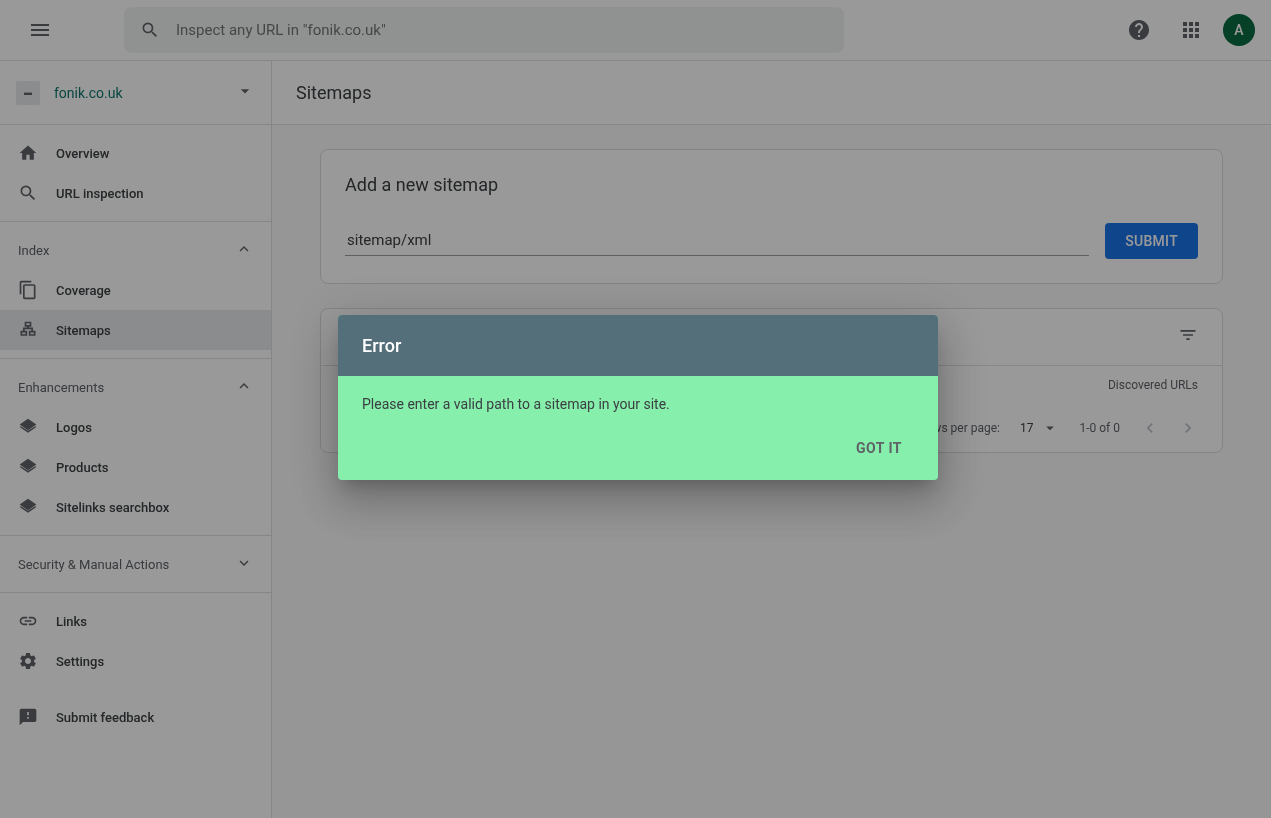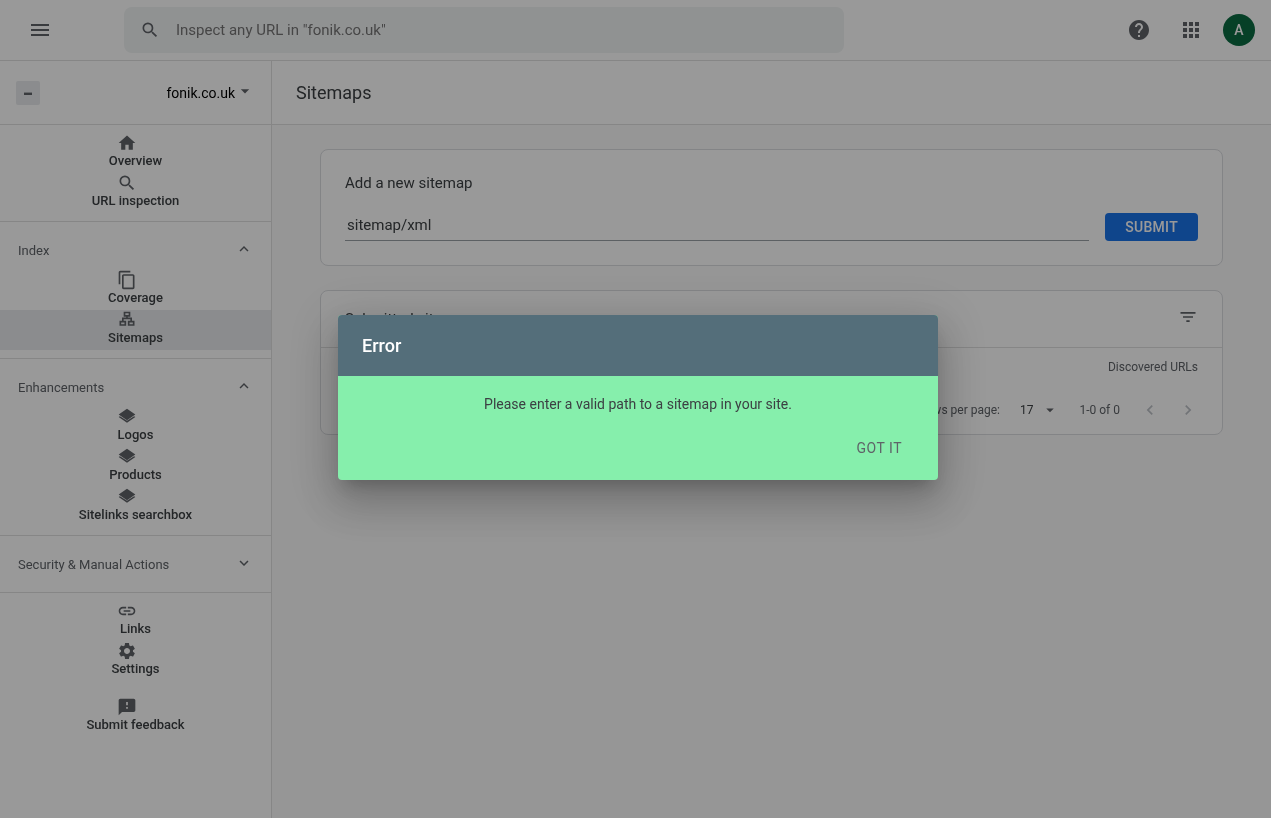--- a/index.html
+++ b/index.html
@@ -19,61 +19,61 @@
 .icon-btn svg { fill: #5f6368; }
 .avatar { width: 32px; height: 32px; border-radius: 50%; background: #0b6b42; color: #fff; display: flex; align-items: center; justify-content: center; font-size: 14px; font-weight: 500; }
 
 .layout { display: flex; height: calc(100% - 61px); }
 .sidebar { width: 272px; border-right: 1px solid #e0e0e0; overflow-y: auto; position: relative; }
 .sidebar::-webkit-scrollbar { width: 12px; }
 .sidebar::-webkit-scrollbar-thumb { background: #dadce0; border-radius: 6px; }
 
 .property-selector { height: 64px; display: flex; align-items: center; padding: 0 16px; border-bottom: 1px solid #e0e0e0; cursor: pointer; }
 .property-icon { width: 24px; height: 24px; background: #e8eaed; border-radius: 2px; margin-right: 14px; display: flex; align-items: center; justify-content: center; font-size: 8px; color: #5f6368; }
-.property-name { flex: 1; font-size: 14px; color: #000000; text-align: right; }
+.property-name { flex: 1; font-size: 14px; color: #0f766e; }
 .dropdown-arrow svg { fill: #5f6368; }
 
-.nav-item { height: 40px; display: flex; align-items: center; padding: 0 18px; cursor: pointer; font-size: 13px; font-weight: 500; color: #3c4043; flex-direction: column; }
+.nav-item { height: 40px; display: flex; align-items: center; padding: 0 18px; cursor: pointer; font-size: 13px; font-weight: 500; color: #3c4043; }
 .nav-item.active { background: #e8eaed; }
 .nav-item svg { fill: #5f6368; margin-right: 18px; width: 20px; height: 20px; }
 .nav-section-header { height: 40px; display: flex; align-items: center; padding: 0 18px; font-size: 13px; color: #5f6368; cursor: pointer; border-top: 1px solid #e0e0e0; margin-top: 8px; padding-top: 8px; box-sizing: content-box; }
 .nav-section-header .expand-icon { margin-left: auto; }
 .nav-section-header .expand-icon svg { fill: #5f6368; width: 18px; height: 18px; }
 .nav-divider { height: 1px; background: #e0e0e0; margin: 8px 0; }
 
 .main { flex: 1; background: #fff; overflow-y: auto; }
 .page-header { height: 64px; display: flex; align-items: center; padding: 0 24px; border-bottom: 1px solid #e0e0e0; }
 .page-title { font-size: 18px; font-weight: 400; color: #3c4043; }
 .content { padding: 24px 48px; background: #fafafa; min-height: calc(100% - 64px); }
 
 .card { background: #fff; border: 1px solid #dadce0; border-radius: 8px; margin-bottom: 24px; }
 .card-add { padding: 24px 24px; }
-.card-add-title { font-size: 15px; color: #3c4043; margin-bottom: 20px; }
+.card-add-title { font-size: 18px; color: #3c4043; margin-bottom: 28px; }
 .input-row { display: flex; align-items: center; gap: 16px; }
 .sitemap-input { flex: 1; border: none; border-bottom: 1px solid #9aa0a6; font-size: 15px; padding: 4px 2px 6px; outline: none; color: #3c4043; }
-.submit-btn { background: #1a73e8; color: #fff; border: none; padding: 0 20px; height: 28px; border-radius: 4px; font-size: 14px; font-weight: 500; cursor: pointer; letter-spacing: 0.3px; }
+.submit-btn { background: #1a73e8; color: #fff; border: none; padding: 0 20px; height: 36px; border-radius: 4px; font-size: 14px; font-weight: 500; cursor: pointer; letter-spacing: 0.3px; }
 
 .card-table { padding: 0; }
 .card-table-header { display: flex; align-items: center; padding: 16px 24px; }
 .card-table-title { font-size: 15px; color: #3c4043; }
 .filter-btn { margin-left: auto; cursor: pointer; }
 .filter-btn svg { fill: #5f6368; }
 .table-cols { display: flex; padding: 12px 24px; font-size: 12px; color: #5f6368; border-top: 1px solid #e0e0e0; justify-content: flex-end; }
 .table-footer { display: flex; align-items: center; justify-content: flex-end; padding: 14px 24px; font-size: 12px; color: #5f6368; gap: 20px; }
 .rows-select { display: flex; align-items: center; gap: 8px; }
 .rows-select svg { fill: #5f6368; width: 18px; height: 18px; }
 .page-nav { display: flex; gap: 18px; }
 .page-nav svg { fill: #bdc1c6; width: 20px; height: 20px; cursor: pointer; }
 
 .overlay { position: absolute; inset: 0; background: rgba(0,0,0,0.4); display: flex; align-items: flex-start; justify-content: flex-start; }
 .dialog { position: absolute; left: 338px; top: 315px; width: 600px; background: #86efac; border-radius: 4px; box-shadow: 0 11px 15px -7px rgba(0,0,0,.2), 0 24px 38px 3px rgba(0,0,0,.14), 0 9px 46px 8px rgba(0,0,0,.12); overflow: hidden; }
 .dialog-header { background: #546e7a; color: #fff; padding: 20px 24px; font-size: 18px; font-weight: 500; }
-.dialog-body { padding: 20px 24px 12px; font-size: 14px; color: #3c4043; text-align: center; }
+.dialog-body { padding: 20px 24px 12px; font-size: 14px; color: #3c4043; }
 .dialog-actions { display: flex; justify-content: flex-end; padding: 8px 24px 16px; }
-.dialog-btn { background: none; border: none; color: #5f6368; font-size: 14px; font-weight: 400; padding: 8px 12px; cursor: pointer; letter-spacing: 0.5px; }
+.dialog-btn { background: none; border: none; color: #5f6368; font-size: 14px; font-weight: 700; padding: 8px 12px; cursor: pointer; letter-spacing: 0.5px; }
 </style>
 </head>
 <body>
 
 <div class="header">
   <div class="menu-btn">
     <svg width="24" height="24" viewBox="0 0 24 24">
         <path d="M3 18h18v-2H3v2zm0-5h18v-2H3v2zm0-7v2h18V6H3z"></path>
       </svg>
   </div>

